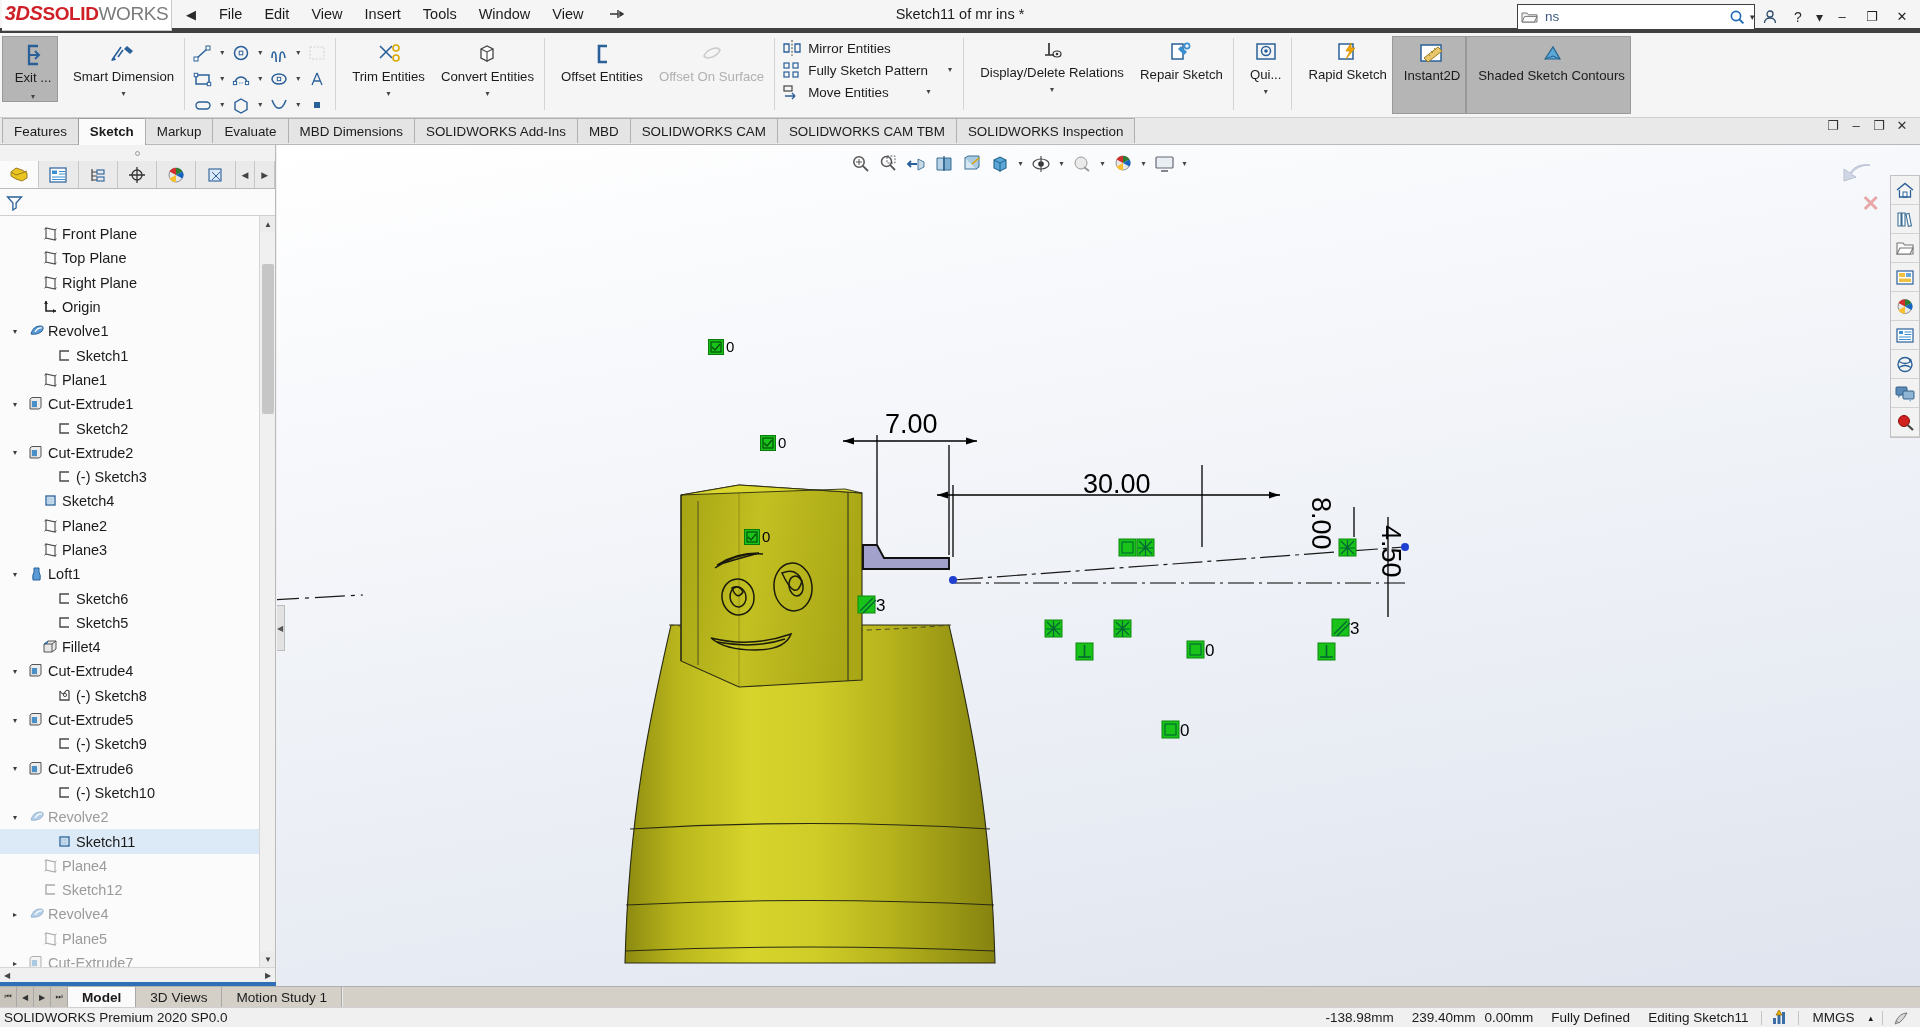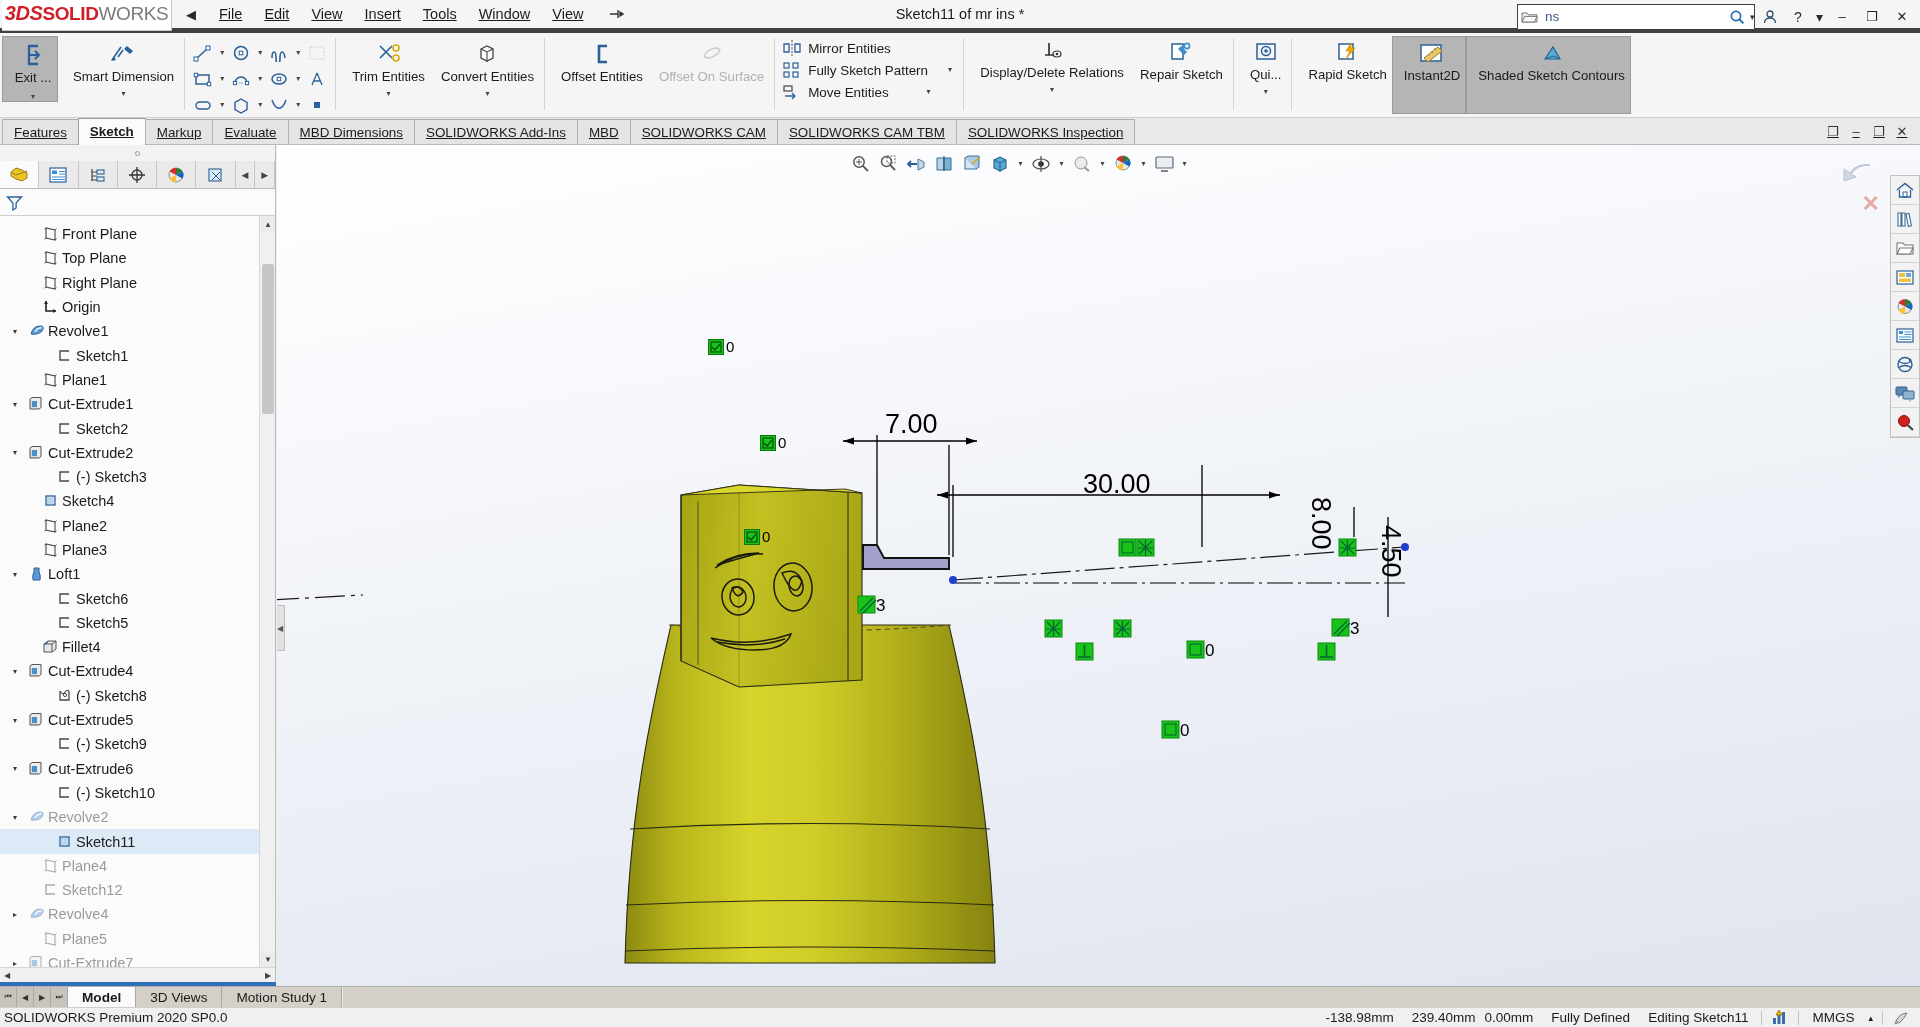--- a/index.html
+++ b/index.html
@@ -28,21 +28,21 @@
     margin-left:2px;
   }
   .logo-txt { font-weight:bold; font-size:19px; letter-spacing:-0.4px; }
   .logo-red { color:#cf2027; }
   .logo-3ds { color:#cf2027; font-style:italic; font-weight:bold; font-size:20px; }
   .logo-grey { color:#7b7b7b; font-weight:normal; }
 
   .menu-arrow {
     margin-left:14px; color:#2a2a2a; font-size:13px;
   }
-  .menubar { display:flex; align-items:center; gap:0px; margin-left:12px;text-decoration:underline; }
+  .menubar { display:flex; align-items:center; gap:0px; margin-left:12px; }
   .menubar .mi {
     padding:4px 11px; font-size:14.5px; color:#1b1b1b; cursor:default;
   }
   .pin-icon { margin-left:14px; color:#333; font-size:15px; transform:rotate(0deg); }
 
   .doc-title {
     position:absolute; left:0; right:0; text-align:center;
     font-size:14.5px; color:#1b1b1b; pointer-events:none;
   }
 
@@ -98,21 +98,21 @@
 
   
   .trow { display:flex; align-items:center; gap:6px; height:22px; padding:0 6px 0 2px; }
   .trow .tl { font-size:13.4px; color:#1b1b1b; }
   .stack3 { display:flex; flex-direction:column; padding-top:4px; justify-content:flex-start; }
 
   
   .cmdtabs {
     position:absolute; top:118px; left:0; width:1920px; height:27px;
     background:#e9e9e9; border-bottom:1px solid #b9b9b9;
-    display:flex; align-items:center; padding-left:2px;text-decoration:underline;
+    display:flex; align-items:flex-start; padding-left:2px;
   }
   .ctab {
     height:25px; line-height:25px; padding:0 11px;
     background:#e4e4e4; border:1px solid #b0b0b0; border-bottom:none;
     font-size:13.4px; color:#1b1b1b; margin-right:-1px; cursor:default;
   }
   .ctab.active { background:#fbfbfb; font-weight:bold; height:27px; line-height:26px; border-color:#9e9e9e; }
   .cmdtabs-right { margin-left:auto; display:flex; align-items:center; gap:3px; padding-right:8px; }
   .cmdtabs-right span { font-size:13px; color:#333; width:20px; text-align:center; }
 

